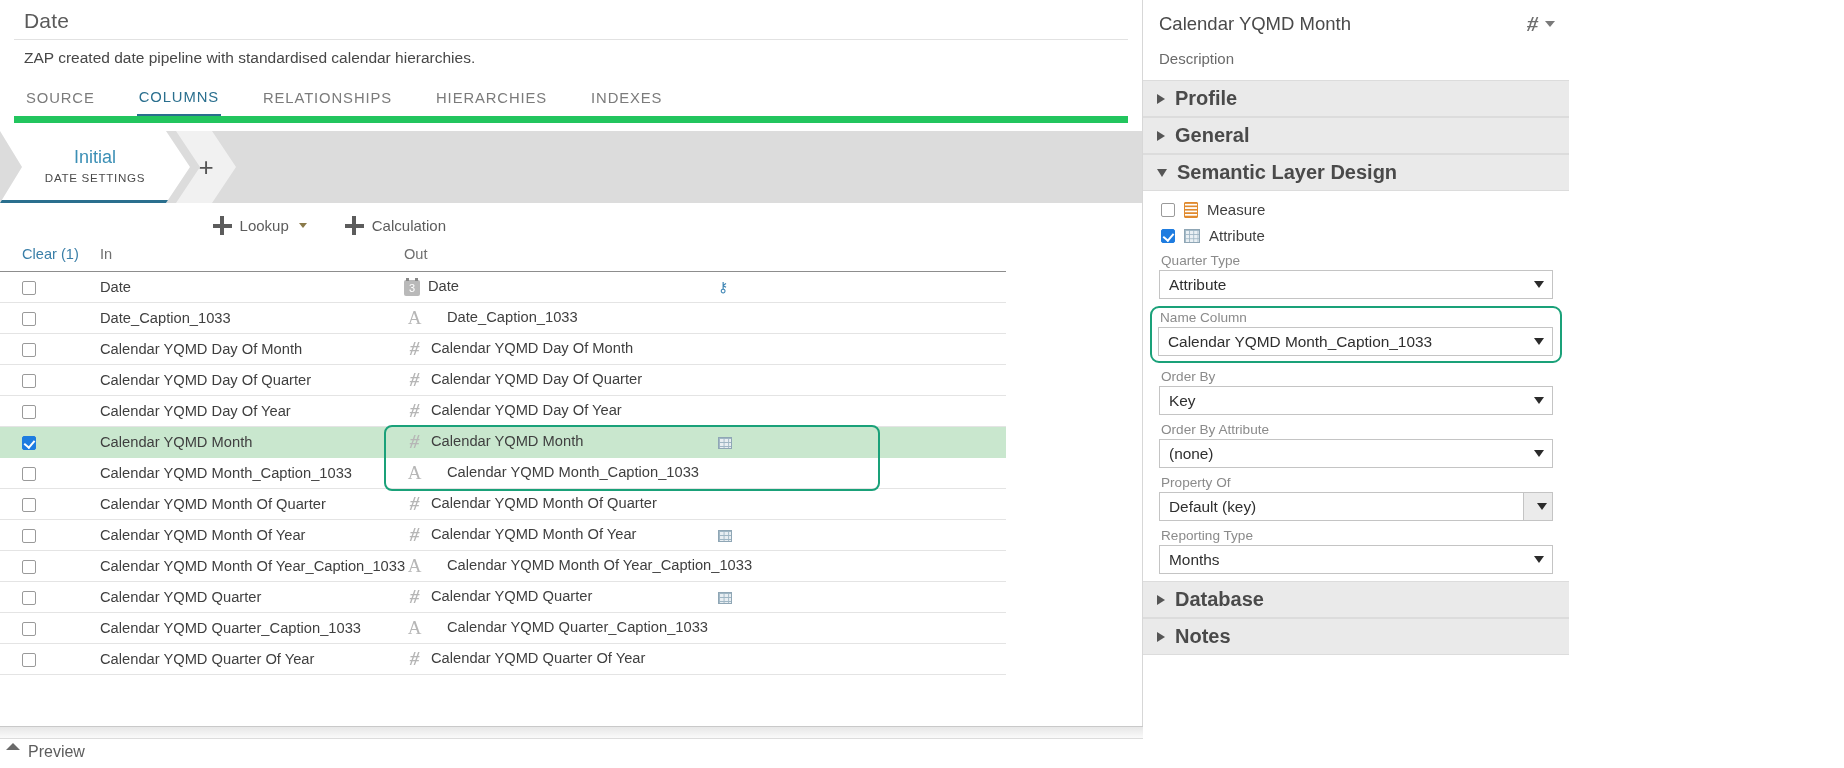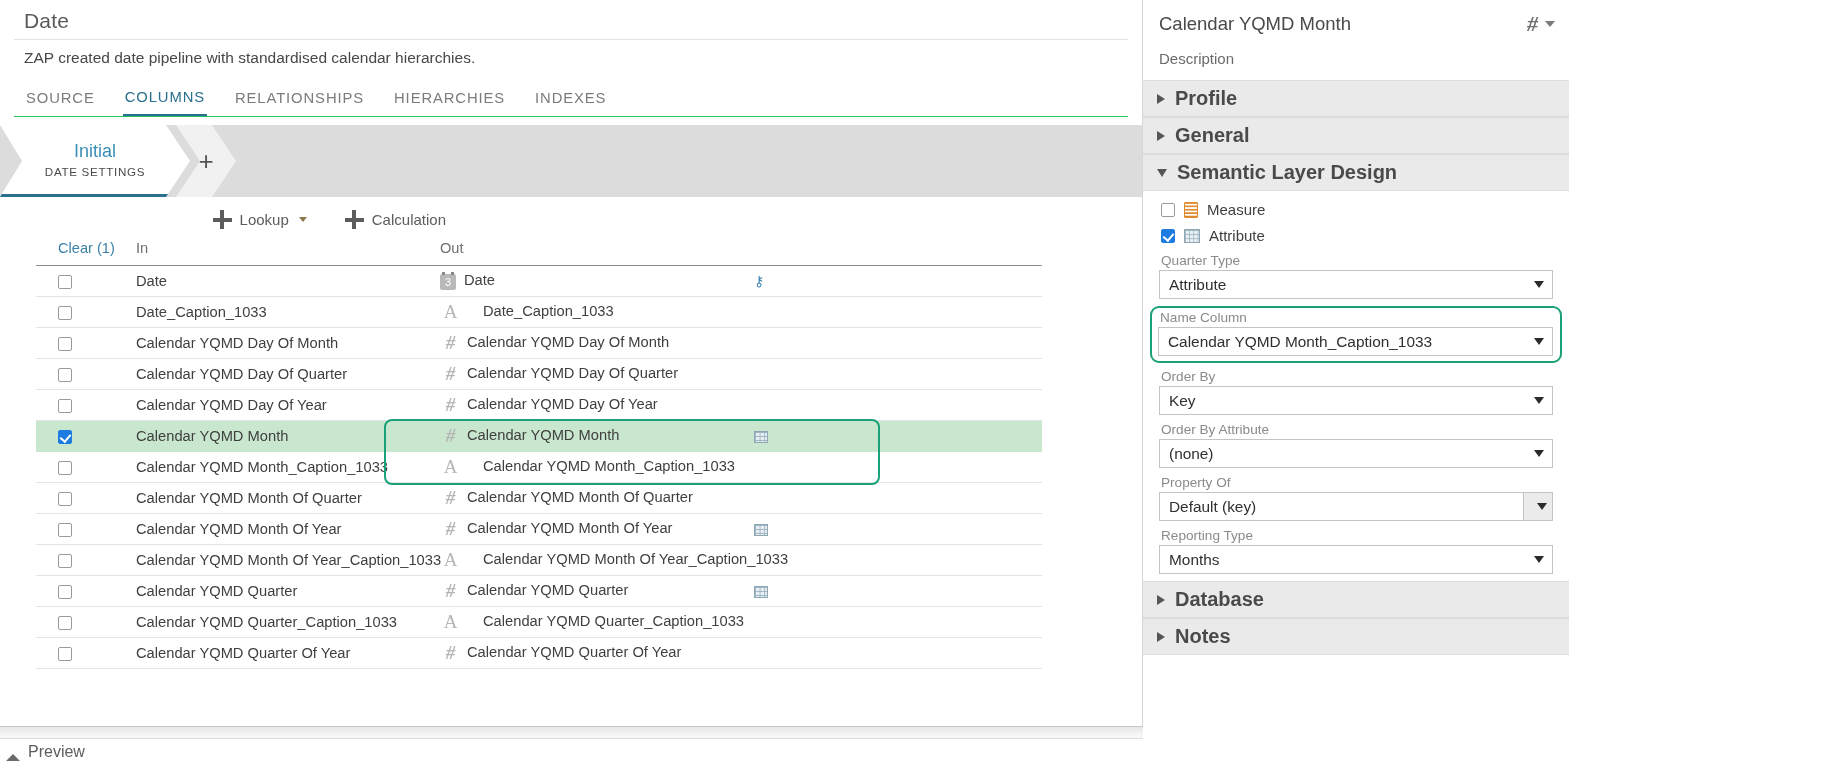--- a/index.html
+++ b/index.html
@@ -24,22 +24,22 @@
   .page-title {
     font-size: 21px; color: #5a5a5a; font-weight: normal;
     padding: 9px 0 6px 10px; letter-spacing: .2px;
   }
   .title-rule { height: 1px; background: #e2e2e2; margin: 0 0 0 0; }
   .page-desc {
     font-size: 15.5px; color: #474747; padding: 9px 0 0 10px;
   }
 
   .tabs {
-    display: flex; gap: 26px; padding: 22px 0 0 10px;
-    border-bottom: 1px solid #22c55e; margin-right: 0;
+    display: flex; gap: 40px; padding: 22px 0 0 10px;
+    border-bottom: 7px solid #22c55e; margin-right: 0;
   }
   .tab {
     font-size: 14.8px; letter-spacing: .9px; color: #7b7b7b;
     padding: 0 2px 9px 2px; cursor: pointer; white-space: nowrap;
     background: none; border: none; font-family: inherit;
   }
   .tab.active { color: #2a6f8e; border-bottom: 2px solid #2a6f8e; }
 
   
   .stage-strip {
@@ -82,21 +82,21 @@
   }
   .plus-ico::before { left: 0; top: 7.5px; width: 19px; height: 4px; }
   .plus-ico::after  { top: 0; left: 7.5px; height: 19px; width: 4px; }
   .caret-sm {
     width: 0; height: 0; border-left: 4.5px solid transparent;
     border-right: 4.5px solid transparent; border-top: 5.5px solid #8a7a4a;
     margin-left: 2px;
   }
 
   
-  .tbl-wrap { position: relative; padding-left: 36px; }
+  .tbl-wrap { position: relative; }
   table.cols { width: 1006px; border-collapse: collapse; table-layout: fixed; }
   table.cols th {
     font-weight: normal; font-size: 14.6px; color: #6f6f6f;
     text-align: left; padding: 0 0 9px 0;
     border-bottom: 1px solid #8d8d8d;
   }
   table.cols th.h-clear { color: #3a7fa8; padding-left: 22px; width: 82px; cursor: pointer; }
   table.cols th.h-in { padding-left: 18px; }
   table.cols th.h-out { padding-left: 14px; }
   table.cols td {
@@ -166,21 +166,21 @@
   .preview-bar {
     position: absolute; left: 0; bottom: 0; width: 1418px; height: 42px;
     background: #fff; border-top: 1px solid #c9c9c9;
   }
   .preview-bar .shade {
     height: 12px;
     background: linear-gradient(to bottom, #e7e7e7, #fafafa);
     border-bottom: 1px solid #dcdcdc;
   }
   .preview-lbl {
-    display: flex; align-items: flex-end; gap: 8px;
+    display: flex; align-items: flex-start; gap: 8px;
     padding: 4px 0 0 6px; font-size: 16px; color: #5d5d5d;
   }
   .chev-up {
     width: 0; height: 0; border-left: 7px solid transparent;
     border-right: 7px solid transparent; border-bottom: 7px solid #6a6a6a;
   }
 
   
   .panel { width: 426px; height: 768px; background: #fff; position: relative; }
   .p-head {

